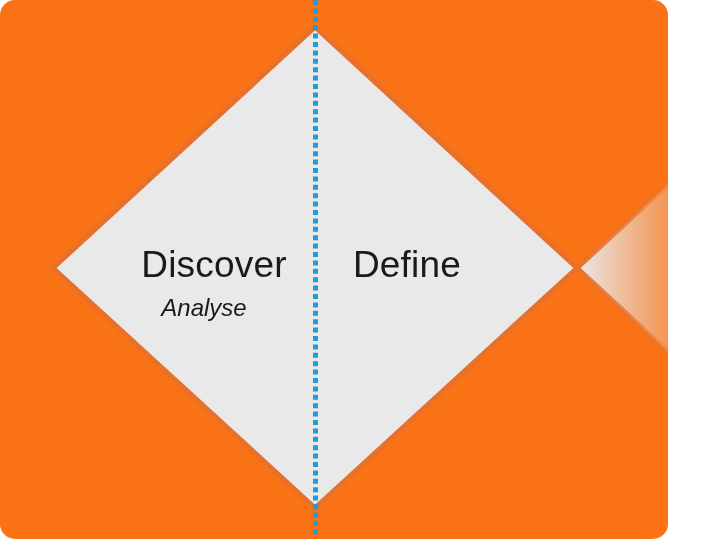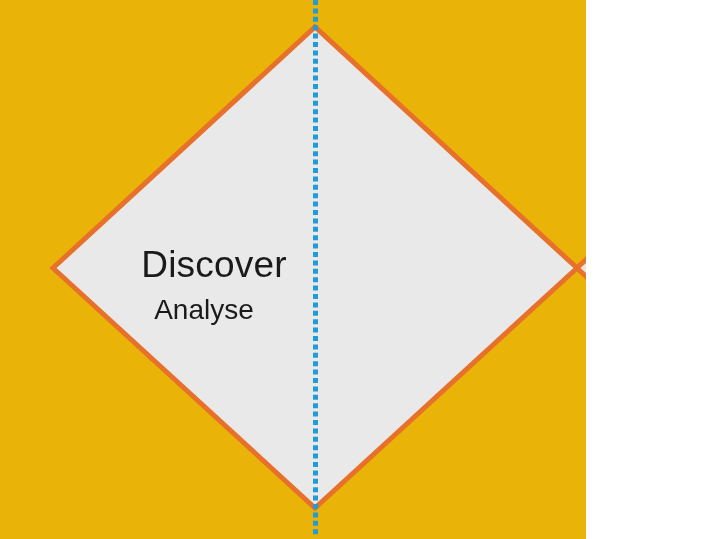--- a/index.html
+++ b/index.html
@@ -3,45 +3,47 @@
 <meta charset="utf-8">
 <style>
   html, body {
     margin: 0;
     padding: 0;
     background: #ffffff;
     font-family: "Liberation Sans", sans-serif;
   }
   .canvas {
     position: relative;
-    width: 586px;
+    width: 668px;
     height: 539px;
     overflow: hidden;
-    background: #eab308;
+    background: #f97316;
+    border-radius: 15px;
   }
   .canvas svg {
     position: absolute;
     top: 0;
     left: 0;
   }
   .phase-label {
     position: absolute;
     transform: translateX(-50%);
     color: #1a1a1a;
     font-size: 37px;
     line-height: 1;
     white-space: nowrap;
     letter-spacing: 0.2px;
   }
   .phase-sublabel {
     position: absolute;
     transform: translateX(-50%);
     color: #1a1a1a;
-    font-size: 28px;
+    font-size: 24px;
     line-height: 1;
+    font-style: italic;
     white-space: nowrap;
     text-align: center;
   }
   .label-discover { left: 214px; top: 246px; }
   .label-define   { left: 407px; top: 246px; }
   .sub-analyse    { left: 204px; top: 296px; }
   .sub-synthesise { left: 410px; top: 296px; }
 </style>
 </head>
 <body>
@@ -68,15 +70,16 @@
 
     <polygon points="53,268 315,27 577,268 315,508" fill="#E9E9E9" stroke="#E7712B" stroke-width="5" stroke-linejoin="miter"></polygon>
 
     <line x1="315.5" y1="0" x2="315.5" y2="537" stroke="#1F9CD9" stroke-width="5" stroke-dasharray="5 3.4"></line>
   </svg>
 
   <div class="phase-label label-discover">Discover</div>
 
   <div class="phase-sublabel sub-analyse">Analyse</div>
 
+  <div class="phase-label label-define">Define</div>
 
 
 </div>
 
 </body></html>

